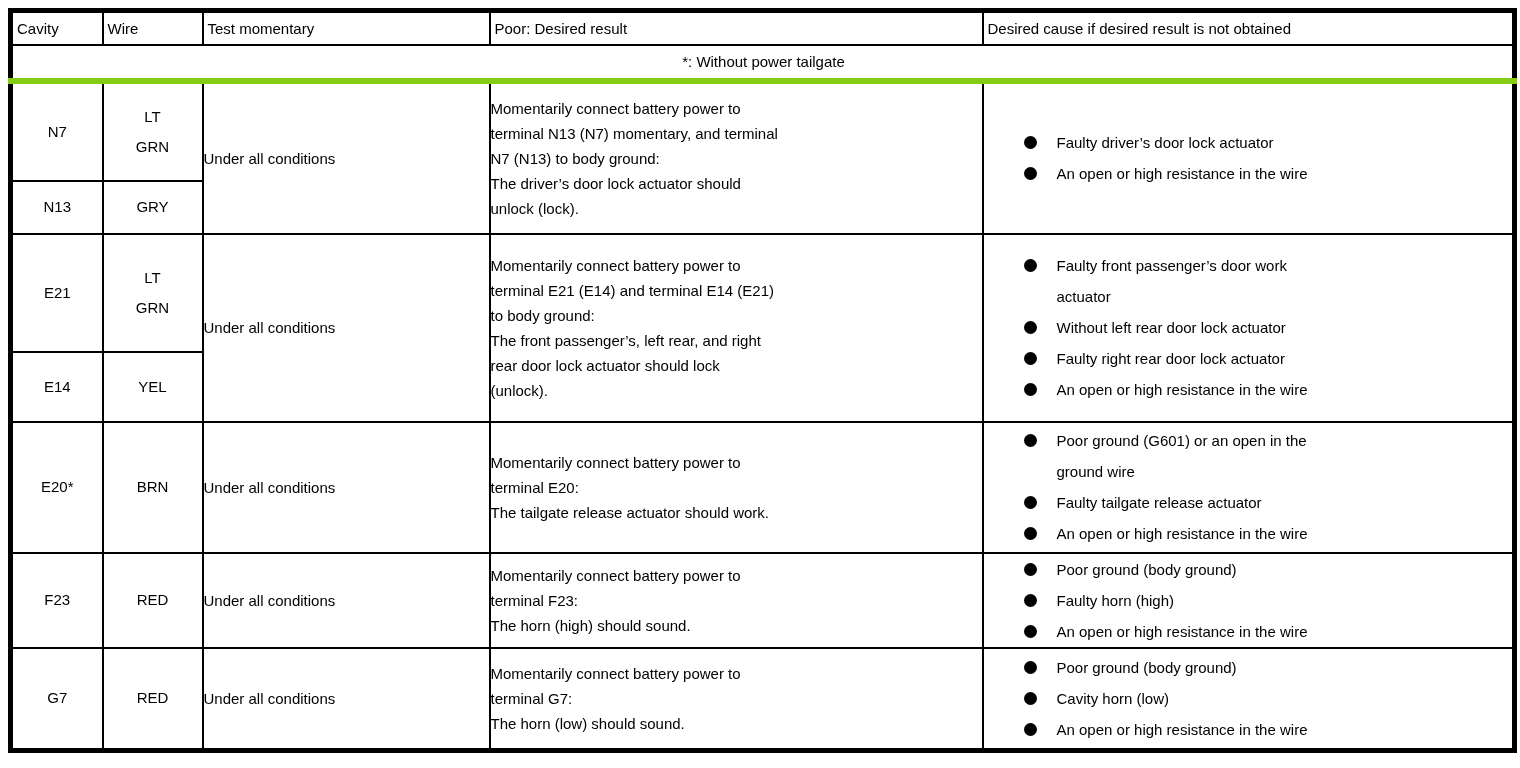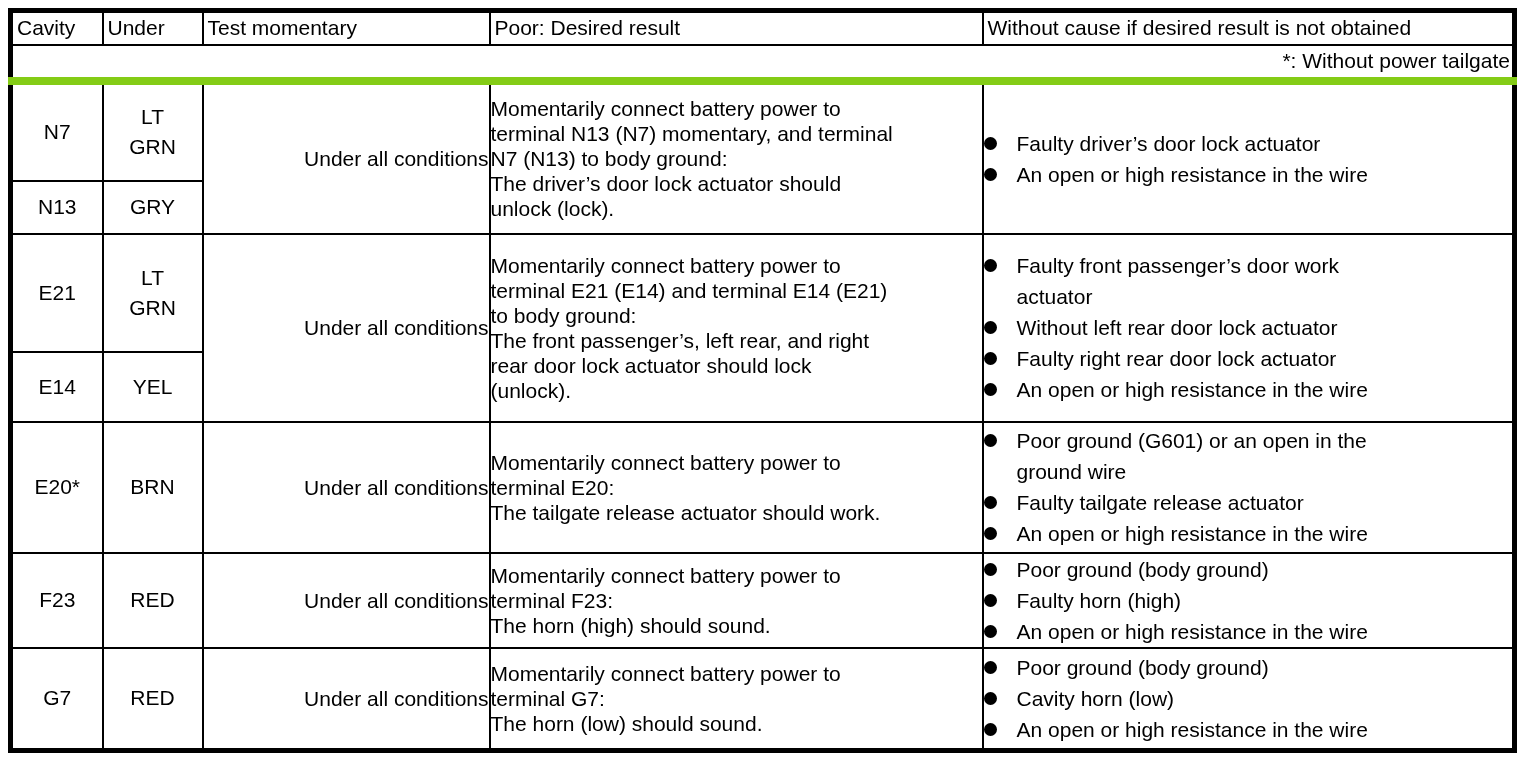--- a/index.html
+++ b/index.html
@@ -11,73 +11,74 @@
     overflow: hidden;
     font-family: "Liberation Sans", sans-serif;
     color: #000;
   }
   table.diag {
     border-collapse: collapse;
     table-layout: fixed;
     width: 1504px;
     margin: 8px 0 0 8px;
     border: 5px solid #000;
-    font-size: 21px;
+    font-size: 15px;
     padding-left: 12px;
   }
   table.diag td, table.diag th {
     border: 2px solid #000;
     padding: 0;
     overflow: hidden;
   }
   
   tr.head th {
     font-weight: normal;
     text-align: left;
     vertical-align: middle;
     padding: 2px 2px 2px 4px;
     white-space: nowrap;
   }
   
   tr.note-row td {
-    text-align: right;
+    text-align: center;
     vertical-align: middle;
     padding: 2px 2px 2px 4px;
-    border-bottom: 8px solid #84cc16;
+    border-bottom: 6px solid #84cc16;
   }
   
   td.center {
     text-align: center;
     vertical-align: middle;
     white-space: pre-line;
     line-height: 30px;
   }
   
   td.cond {
-    text-align: right;
+    text-align: left;
     vertical-align: middle;
     padding-left: 4px;
     line-height: 27px;
   }
   
   td.result {
     text-align: left;
     vertical-align: middle;
     padding: 3px 2px 3px 5px;
     white-space: pre-line;
     line-height: 25px;
   }
   
   td.causes {
     vertical-align: middle;
     padding: 4px 4px 4px 18px;
   }
   .bullet {
     display: flex;
     align-items: flex-start;
+    margin-left: 40px;
   }
   .bullet .dot {
     width: 13px;
     height: 13px;
     border-radius: 50%;
     background: #000;
     flex: 0 0 13px;
     margin-top: 9px;
     margin-right: 20px;
   }
@@ -94,24 +95,24 @@
     <col style="width:92px">
     <col style="width:100px">
     <col style="width:287px">
     <col style="width:493px">
     <col style="width:532px">
   </colgroup>
 
   <tbody>
       <tr class="head" style="height:34px">
     <th>Cavity</th>
-    <th>Under</th>
+    <th>Wire</th>
     <th>Test momentary</th>
     <th>Poor: Desired result</th>
-    <th>Without cause if desired result is not obtained</th>
+    <th>Desired cause if desired result is not obtained</th>
   </tr>
 
   <tr class="note-row" style="height:36px">
     <td colspan="5">*: Without power tailgate</td>
   </tr>
 
   <tr style="height:100px">
     <td class="center">N7</td>
     <td class="center">LT
 GRN</td>

